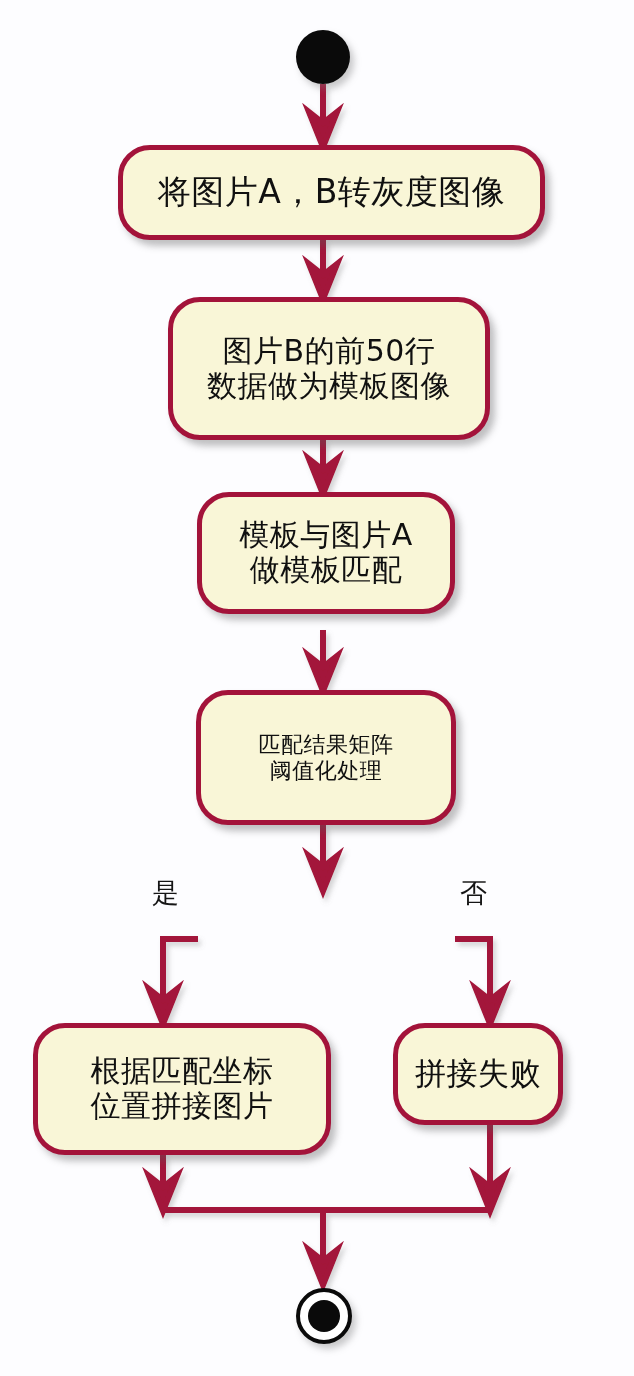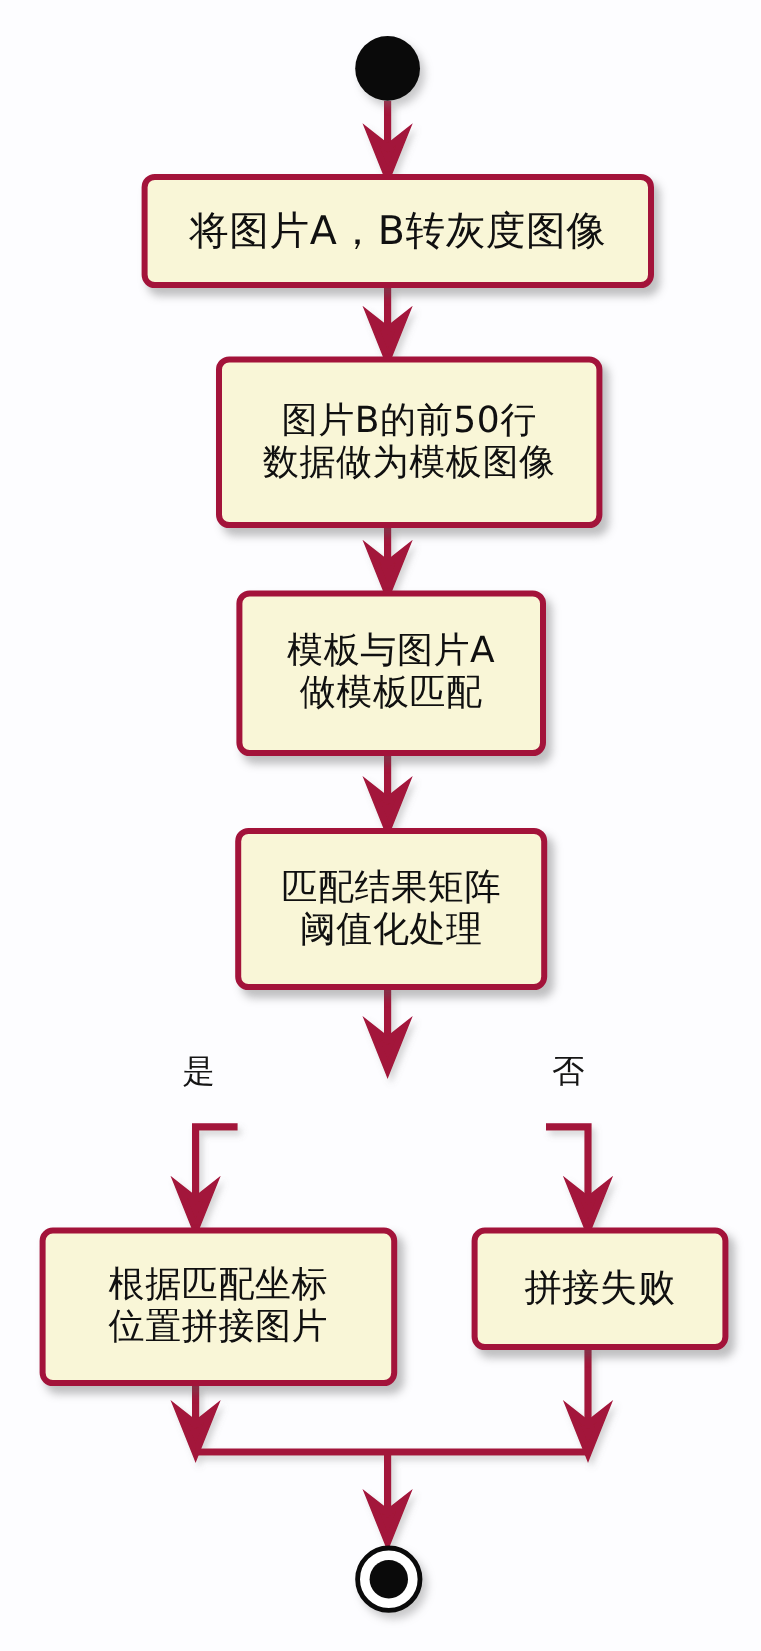--- a/index.html
+++ b/index.html
@@ -31,21 +31,21 @@
     display: flex;
     align-items: center;
     justify-content: center;
     text-align: center;
     color: #101010;
     z-index: 3;
   }
   .activity {
     background: #f9f6d7;
     border: 5px solid #a3133a;
-    border-radius: 11px;
+    border-radius: 32px;
     box-shadow: 5px 6px 7px rgba(90,90,90,0.38);
     line-height: 1.16;
     font-weight: 500;
     letter-spacing: 0.5px;
   }
   .activity .txt {
     display: block;
     padding: 0 10px;
     white-space: pre-line;
   }
@@ -149,49 +149,49 @@
   </svg>
 
   <div class="terminator" style="left:296px; top:30px; width:54px; height:54px;">
     <div class="start-dot" style="width:54px; height:54px;"></div>
   </div>
 
   <div class="activity node" style="left:118px; top:145px; width:427px; height:95px; font-size:33px;">
     <span class="txt">将图片A，B转灰度图像</span>
   </div>
 
-  <div class="activity node" style="left:180px; top:297px; width:322px; height:143px; font-size:30px;">
+  <div class="activity node" style="left:168px; top:297px; width:322px; height:143px; font-size:30px;">
     <span class="txt">图片B的前50行
 数据做为模板图像</span>
   </div>
 
-  <div class="activity node" style="left:197px; top:492px; width:258px; height:138px; font-size:30px;">
+  <div class="activity node" style="left:197px; top:492px; width:258px; height:122px; font-size:30px;">
     <span class="txt">模板与图片A
 做模板匹配</span>
   </div>
 
-  <div class="activity node" style="left:196px; top:690px; width:260px; height:135px; font-size:30px;">
+  <div class="activity node" style="left:196px; top:690px; width:260px; height:135px; font-size:22px;">
     <span class="txt">匹配结果矩阵
 阈值化处理</span>
   </div>
 
 
   <div class="branch-label" style="left:152px; top:875px;">
     <span>是</span>
   </div>
   <div class="branch-label" style="left:460px; top:875px;">
     <span>否</span>
   </div>
 
   <div class="activity node" style="left:33px; top:1023px; width:298px; height:132px; font-size:30px;">
     <span class="txt">根据匹配坐标
 位置拼接图片</span>
   </div>
 
-  <div class="activity node" style="left:393px; top:1023px; width:214px; height:102px; font-size:31px;">
+  <div class="activity node" style="left:393px; top:1023px; width:170px; height:102px; font-size:31px;">
     <span class="txt">拼接失败</span>
   </div>
 
   <div class="terminator" style="left:296px; top:1288px; width:56px; height:56px;">
     <div class="end-ring" style="width:56px; height:56px;">
       <div class="end-core" style="width:32px; height:32px;"></div>
     </div>
   </div>
 
 </div>

